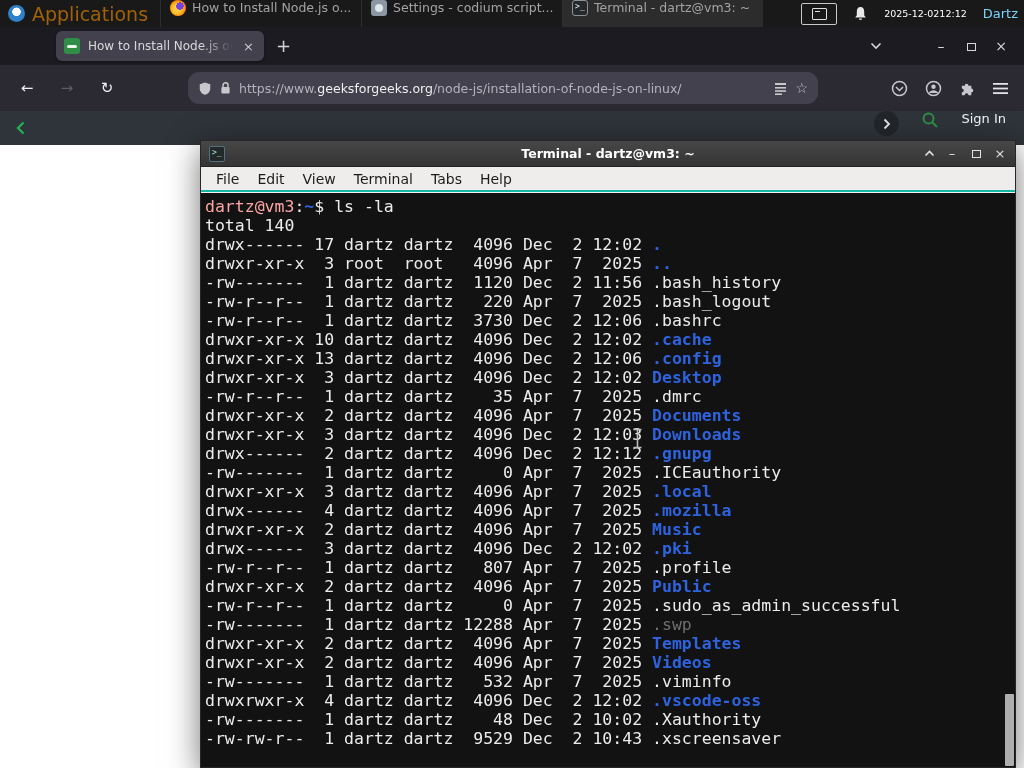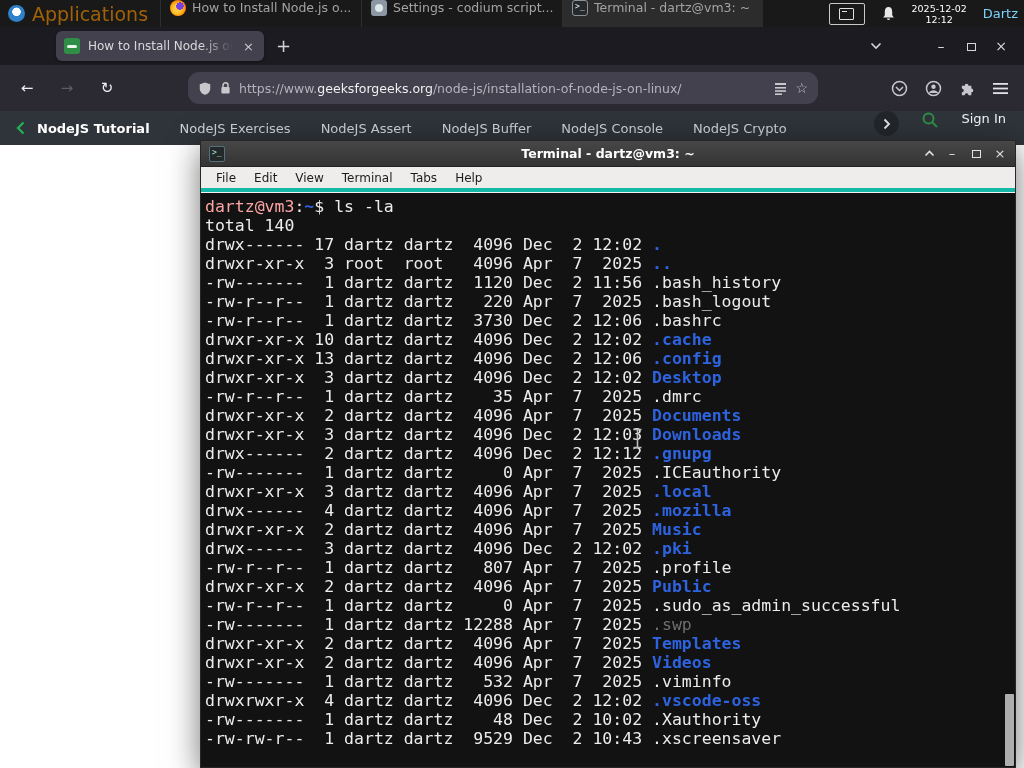--- a/index.html
+++ b/index.html
@@ -18,21 +18,21 @@
   .ticon{width:16px;height:16px;flex:0 0 16px;border-radius:3px;position:relative}
   .icon-firefox{border-radius:50%;background:radial-gradient(circle at 62% 38%,#7542e5 0 26%,rgba(0,0,0,0) 27%),radial-gradient(circle at 45% 55%,#ffcb3d 0 30%,#ff9500 60%,#e3325b 95%)}
   .icon-settings{background:#8b97a3}
   .icon-settings::before{content:"";position:absolute;inset:4px;background:#dfe7ec;border-radius:50%}
   .icon-terminal{background:#26292c;border:1px solid #8b9196}
   .icon-terminal::before{content:">_";position:absolute;left:2px;top:1px;font-family:"DejaVu Sans Mono","Liberation Mono",monospace;font-size:8px;color:#e6e8ea}
   .panel-right{margin-left:auto;display:flex;align-items:center;gap:16px;padding-right:6px;height:100%}
   .tray-box{width:36px;height:22px;border:1px solid #c9c9c9;border-radius:2px;display:flex;align-items:center;justify-content:center}
   .tray-glyph{width:15px;height:12px;border:1px solid #e0e0e0;border-radius:1px;position:relative}
   .tray-glyph::before{content:"";position:absolute;left:2px;top:2px;width:5px;height:1.5px;background:#e0e0e0}
-  .clock{display:flex;flex-direction:column;align-items:center;justify-content:center;font-size:9.5px;line-height:11px;color:#ffffff;white-space:nowrap}
+  .clock{display:flex;flex-direction:row;align-items:center;justify-content:center;font-size:9.5px;line-height:11px;color:#ffffff;white-space:nowrap}
   .panel-user{font-size:13px;color:#7dd3fc;white-space:nowrap}
 
   
   .ffwin{position:absolute;top:27px;left:0;width:1024px;height:741px;background:#ffffff}
   .fftabs{height:38px;background:#1c1b22;display:flex;align-items:center}
   .fftab{margin-left:56px;width:208px;height:30px;background:#42414d;border-radius:6px;display:flex;align-items:center;gap:8px;padding:0 8px;color:#d8d7db;font-size:12px;box-shadow:0 1px 3px rgba(0,0,0,.4)}
   .favicon-gfg{width:16px;height:16px;flex:0 0 16px;border-radius:3px;background:#2f8d46;position:relative}
   .favicon-gfg::before{content:"";position:absolute;left:3px;top:6.5px;width:10px;height:3px;border-radius:2px;background:#eaf6ee}
   .fftab-title{flex:1;overflow:hidden;white-space:nowrap;-webkit-mask-image:linear-gradient(90deg,#000 78%,transparent);mask-image:linear-gradient(90deg,#000 78%,transparent)}
   .fftab-close{font-size:13px;color:#c9c8ce;padding:0 2px}
@@ -62,21 +62,21 @@
 
   
   .term{position:absolute;left:200px;top:140px;width:816px;height:628px;background:#121212;border:1px solid #262626;box-shadow:0 8px 30px rgba(0,0,0,.55);display:flex;flex-direction:column;z-index:40}
   .term-titlebar{height:26px;background:linear-gradient(#474747,#343434);display:flex;align-items:center;padding:0 8px;position:relative;border-bottom:1px solid #222;flex:0 0 26px}
   .term-icon{width:16px;height:16px;border-radius:2px;background:#23282b;border:1px solid #55707a;position:relative;z-index:2}
   .term-icon::before{content:">_";position:absolute;left:2px;top:1px;font-family:"DejaVu Sans Mono","Liberation Mono",monospace;font-size:8px;color:#9fe8c1}
   .term-title{position:absolute;left:0;right:0;text-align:center;color:#ffffff;font-size:12.5px;font-weight:bold}
   .term-tbtns{margin-left:auto;display:flex;align-items:center;gap:10px;z-index:2;color:#e2e2e2}
   .tb{width:14px;text-align:center;font-size:13px}
   .maxbox2{display:inline-block;width:9px;height:8px;border:1px solid #e2e2e2}
-  .term-menubar{height:25px;background:#eeedeb;border-bottom:4px solid #14b8a6;display:flex;align-items:center;padding:0 6px;color:#1c1c1c;font-size:12px;flex:0 0 25px}
+  .term-menubar{height:25px;background:#eeedeb;border-bottom:2px solid #14b8a6;display:flex;align-items:center;padding:0 6px;color:#1c1c1c;font-size:14px;flex:0 0 25px}
   .term-menu-item{padding:0 9px;white-space:nowrap}
   .term-screen{flex:1;position:relative;background:#121212;overflow:hidden;padding:4px 14px 0 4px;border-top:1px solid #f4f3f1;font-family:"DejaVu Sans Mono","Liberation Mono",monospace;font-size:16.5px;color:#ececec}
   .tline{white-space:pre;height:19px;line-height:19px}
   .p-green{color:#fca5a5;font-weight:normal}
   .p-blue{color:#2e63e0;font-weight:bold}
   .n-dir{color:#2e63e0;font-weight:bold}
   .n-file{color:#ececec}
   .n-dim{color:#6f6f6f}
   .term-scrollthumb{position:absolute;right:1px;bottom:1px;width:9px;height:72px;background:#aeaeae;border-radius:1px}
 
@@ -181,29 +181,20 @@
             <rect x="0" y="10.2" width="15" height="1.8"></rect>
           </g>
         </svg>
     </div>
   </div>
 
   <div class="gfgnav">
     <svg width="9" height="14" viewBox="0 0 9 14">
         <polyline points="7.5,1.5 2,7 7.5,12.5" fill="none" stroke="#23b158" stroke-width="2.2"></polyline>
       </svg>
-    <div class="gfg-items">
-        <span class="gfg-item first">NodeJS Tutorial</span>
-        <span class="gfg-item">NodeJS Exercises</span>
-        <span class="gfg-item">NodeJS Assert</span>
-        <span class="gfg-item">NodeJS Buffer</span>
-        <span class="gfg-item">NodeJS Console</span>
-        <span class="gfg-item">NodeJS Crypto</span>
-        <span class="gfg-item">NodeJS DNS</span>
-      </div>
     <div class="gfg-right">
       <span class="gfg-circle">
           <svg width="8" height="12" viewBox="0 0 8 12">
             <polyline points="1.5,1.5 6,6 1.5,10.5" fill="none" stroke="#e8e8e8" stroke-width="1.8"></polyline>
           </svg>
         </span>
       <svg width="18" height="18" viewBox="0 0 18 18">
           <circle cx="7.5" cy="7.5" r="5" fill="none" stroke="#2f8d46" stroke-width="2"></circle>
           <line x1="11.5" y1="11.5" x2="16" y2="16" stroke="#2f8d46" stroke-width="2"></line>
         </svg>

